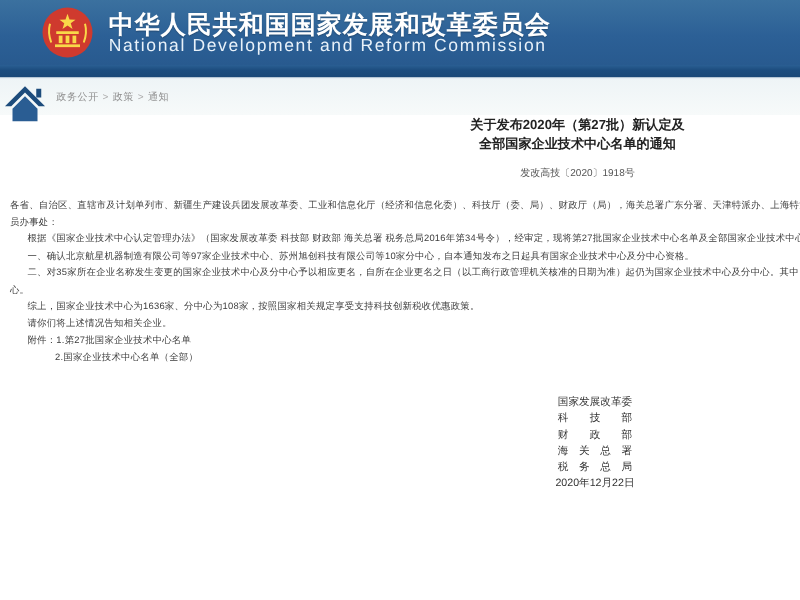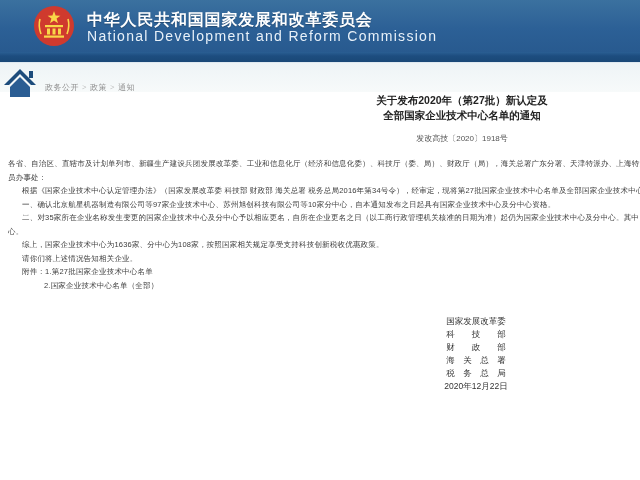--- a/index.html
+++ b/index.html
@@ -6,32 +6,32 @@
   html,body { width:640px; height:480px; overflow:hidden; background:#fff;
               font-family:"Liberation Sans", sans-serif; }
   .screen { position:relative; width:640px; height:480px; overflow:hidden; background:#fff; }
 
   
   .site-header { height:52px; background:linear-gradient(180deg,#3b719f 0%,#2c6096 55%,#285a8f 100%);
                  display:flex; align-items:center; padding-left:33px; }
   .logo-wrap { display:flex; align-items:center; cursor:pointer; }
   .emblem { width:42px; height:42px; flex:0 0 auto; }
   .org-names { margin-left:12px; }
-  .org-cn { color:#ffffff; font-weight:bold; font-size:16px; letter-spacing:0.8px; line-height:18px;
+  .org-cn { color:#ffffff; font-weight:bold; font-size:20px; letter-spacing:0.8px; line-height:18px;
             text-shadow:0 1px 1px rgba(0,0,0,.25); }
   .org-en { color:#e8f1f9; font-size:14px; letter-spacing:1.3px; line-height:12px; margin-top:1px; }
 
   
   .nav-strip { height:10px; background:linear-gradient(180deg,#2a5f93,#1d4d7f 40%,#1a4877); }
 
   
   .breadcrumb-bar { position:relative; height:30px; background:linear-gradient(180deg,#eef4f6,#f7fafa);
                     border-top:1px solid #dfe9f0; }
   .home-icon { position:absolute; left:3px; top:3px; width:37px; height:33px; cursor:pointer; }
-  .crumbs { position:absolute; left:45px; top:19px; font-size:8px; color:#8f8f8f; letter-spacing:0.5px;font-family:Liberation Serif, serif; }
+  .crumbs { position:absolute; left:45px; top:9px; font-size:8px; color:#8f8f8f; letter-spacing:0.5px; }
   .crumb { color:#8f8f8f; cursor:pointer; }
   .crumb-sep { color:#aaaaaa; margin:0 3px; }
 
   
   .doc { position:absolute; left:6px; top:93px; width:912px; color:#3c3c3c; }
   .doc-title { text-align:center; font-weight:bold; color:#222222; font-size:10.5px; line-height:15px; }
   .doc-number { text-align:center; font-size:8px; color:#555555; margin-top:10px; }
   .doc-body { margin-top:13px; font-size:7.5px; }
   .doc-line { white-space:nowrap; overflow:hidden; height:13.5px; line-height:13.5px; letter-spacing:0.2px; }
   .indent-0 { padding-left:2px; }

